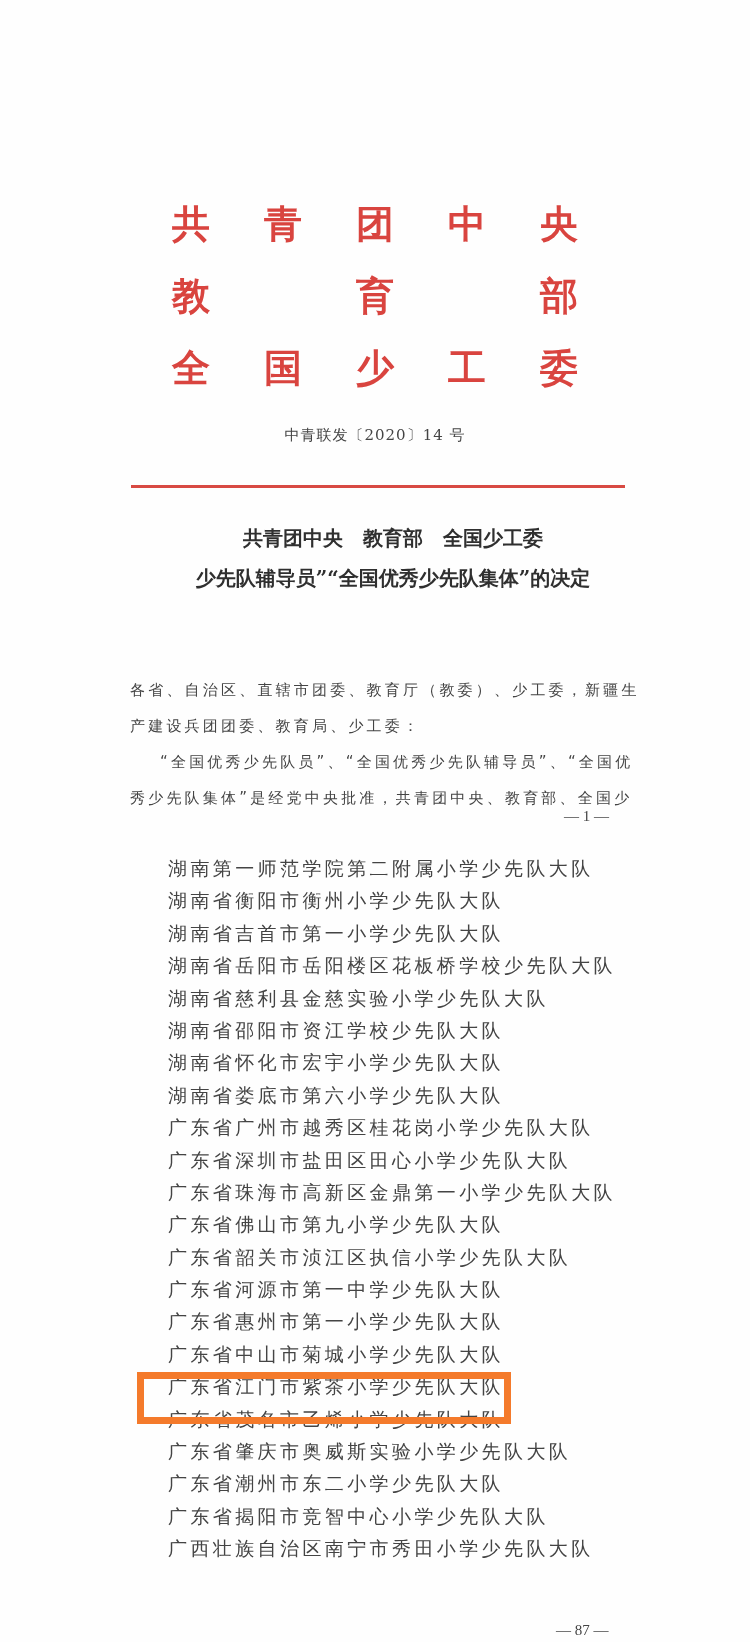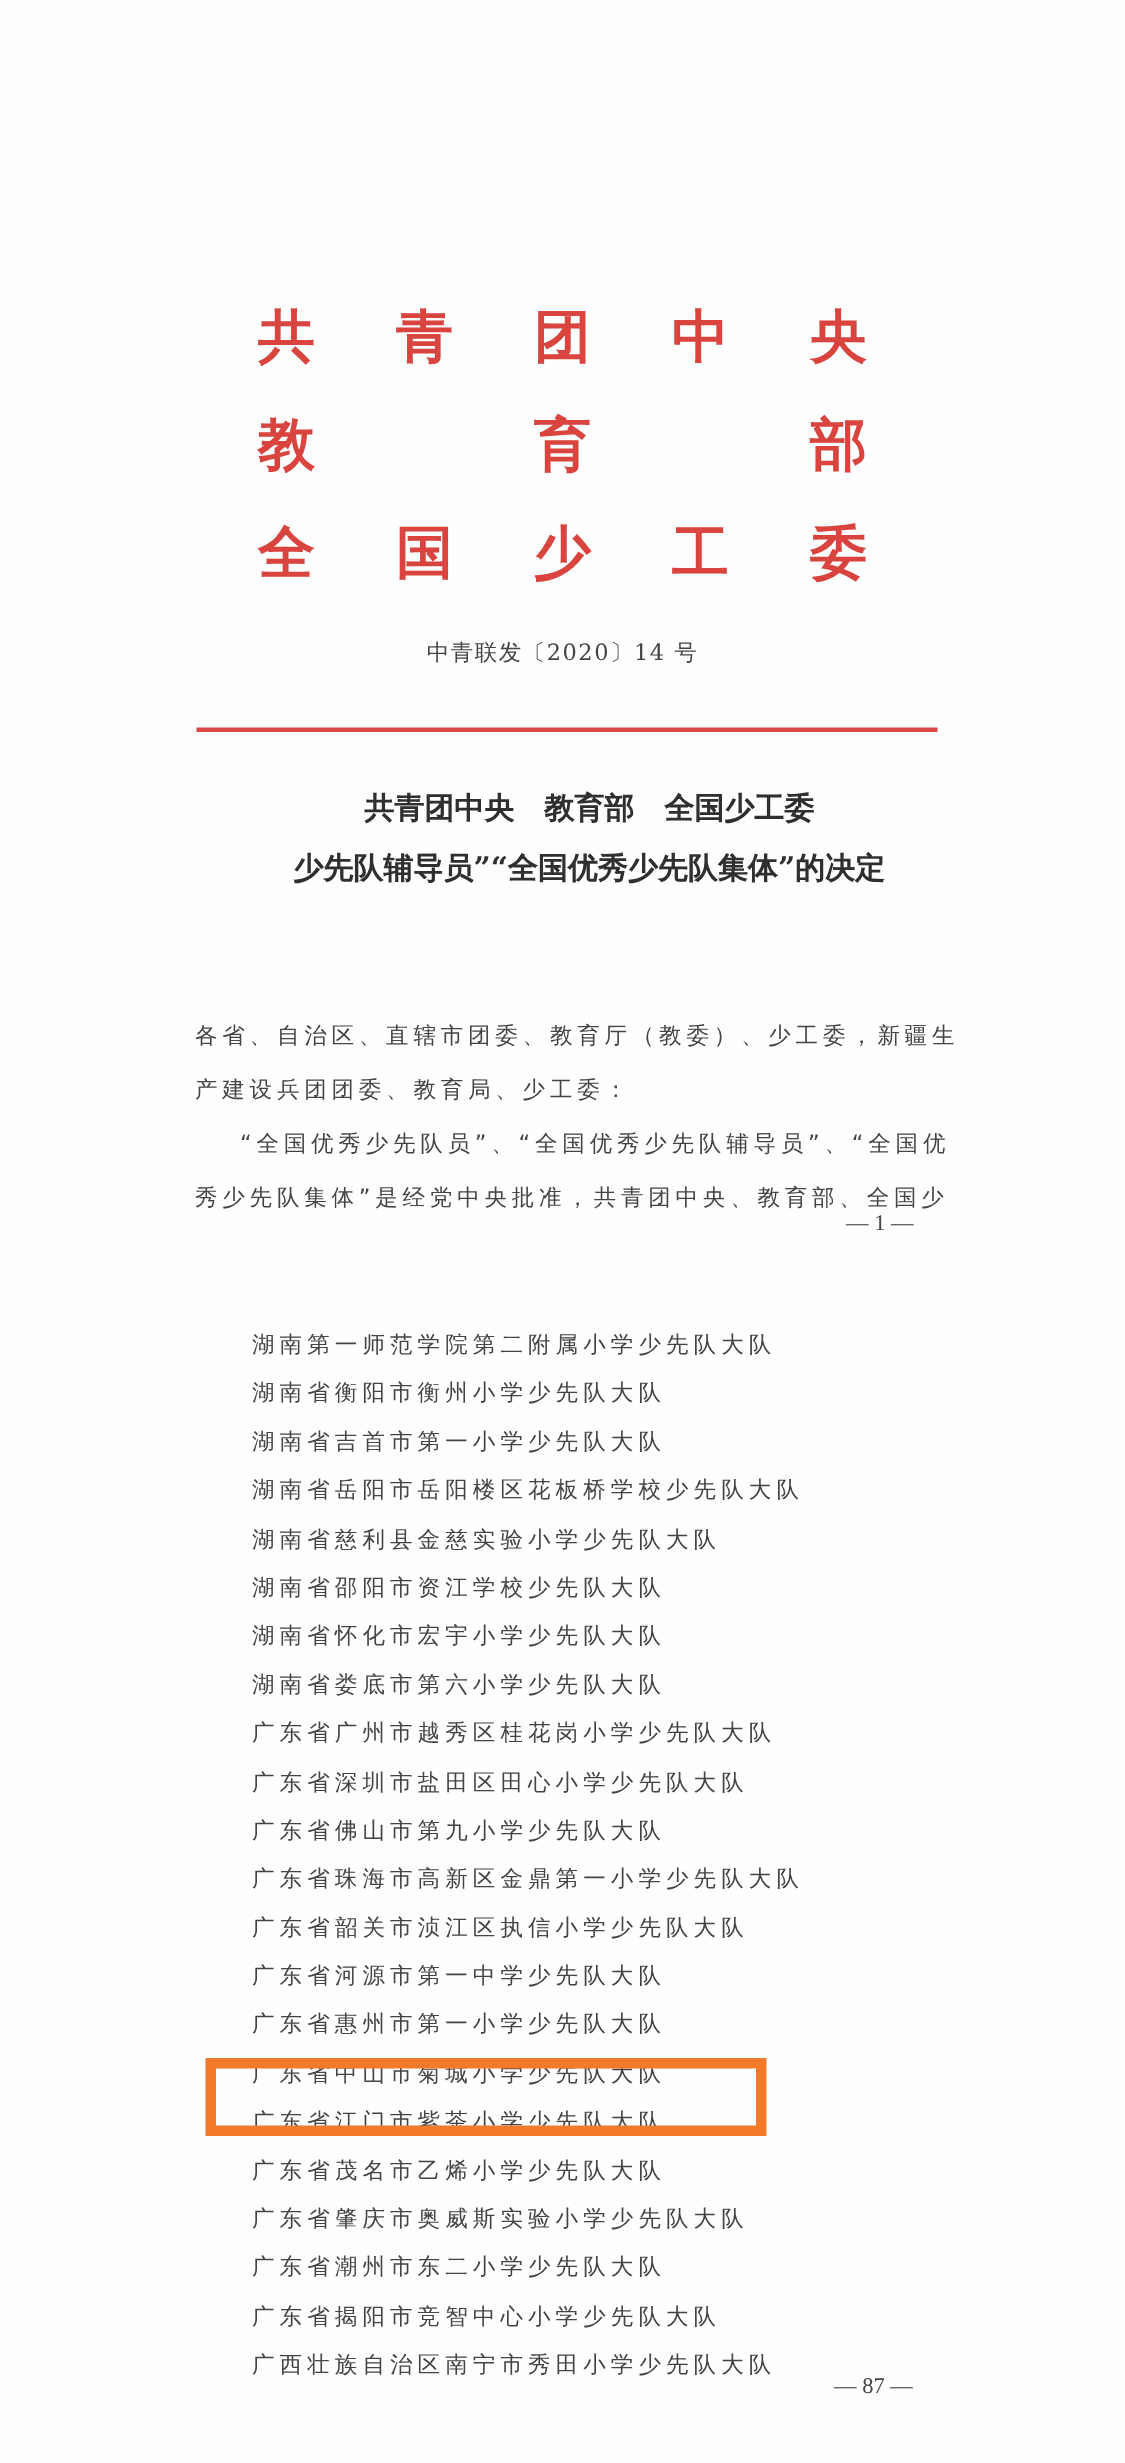--- a/index.html
+++ b/index.html
@@ -97,28 +97,28 @@
     .body-line.indent { padding-left: 30px; }
 
     .page-num {
       position: absolute;
       font-family: "Liberation Serif", "DejaVu Serif", serif;
       font-size: 15px;
       color: #444;
       white-space: nowrap;
     }
     .page-num-1 { left: 564px; top: 808px; }
-    .page-num-87 { left: 556px; top: 1583px; }
+    .page-num-87 { left: 556px; top: 1622px; }
 
     .list {
       position: absolute;
       left: 168px;
-      top: 880px;
+      top: 852px;
       font-family: "DejaVu Sans", "Liberation Sans", sans-serif;
-      font-size: 15px;
+      font-size: 19px;
       color: #444;
       letter-spacing: 3.4px;
     }
     .list-item {
       height: 32.4px;
       line-height: 32.4px;
       white-space: nowrap;
     }
 
     .highlight-box {
@@ -182,22 +182,22 @@
     <div class="list-item">湖南第一师范学院第二附属小学少先队大队</div>
     <div class="list-item">湖南省衡阳市衡州小学少先队大队</div>
     <div class="list-item">湖南省吉首市第一小学少先队大队</div>
     <div class="list-item">湖南省岳阳市岳阳楼区花板桥学校少先队大队</div>
     <div class="list-item">湖南省慈利县金慈实验小学少先队大队</div>
     <div class="list-item">湖南省邵阳市资江学校少先队大队</div>
     <div class="list-item">湖南省怀化市宏宇小学少先队大队</div>
     <div class="list-item">湖南省娄底市第六小学少先队大队</div>
     <div class="list-item">广东省广州市越秀区桂花岗小学少先队大队</div>
     <div class="list-item">广东省深圳市盐田区田心小学少先队大队</div>
+    <div class="list-item">广东省珠海市高新区金鼎第一小学少先队大队</div>
     <div class="list-item">广东省佛山市第九小学少先队大队</div>
-    <div class="list-item">广东省珠海市高新区金鼎第一小学少先队大队</div>
     <div class="list-item">广东省韶关市浈江区执信小学少先队大队</div>
     <div class="list-item">广东省河源市第一中学少先队大队</div>
     <div class="list-item">广东省惠州市第一小学少先队大队</div>
     <div class="list-item">广东省中山市菊城小学少先队大队</div>
     <div class="list-item">广东省江门市紫茶小学少先队大队</div>
     <div class="list-item">广东省茂名市乙烯小学少先队大队</div>
     <div class="list-item">广东省肇庆市奥威斯实验小学少先队大队</div>
     <div class="list-item">广东省潮州市东二小学少先队大队</div>
     <div class="list-item">广东省揭阳市竞智中心小学少先队大队</div>
     <div class="list-item">广西壮族自治区南宁市秀田小学少先队大队</div>

